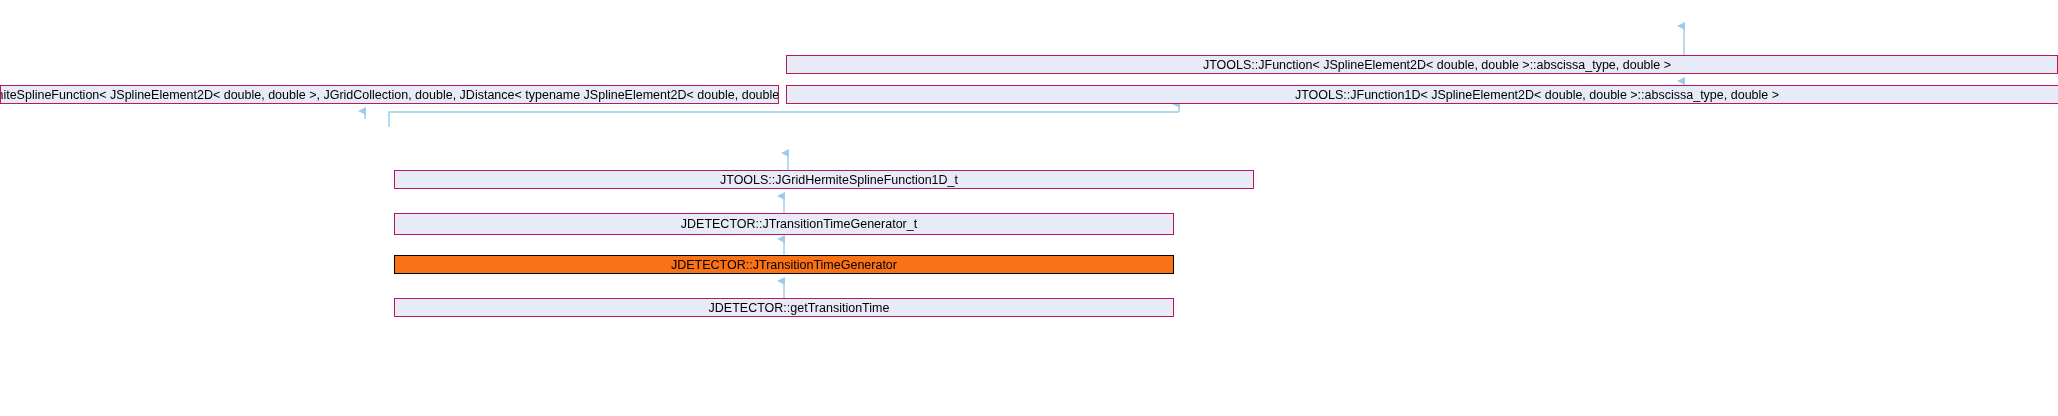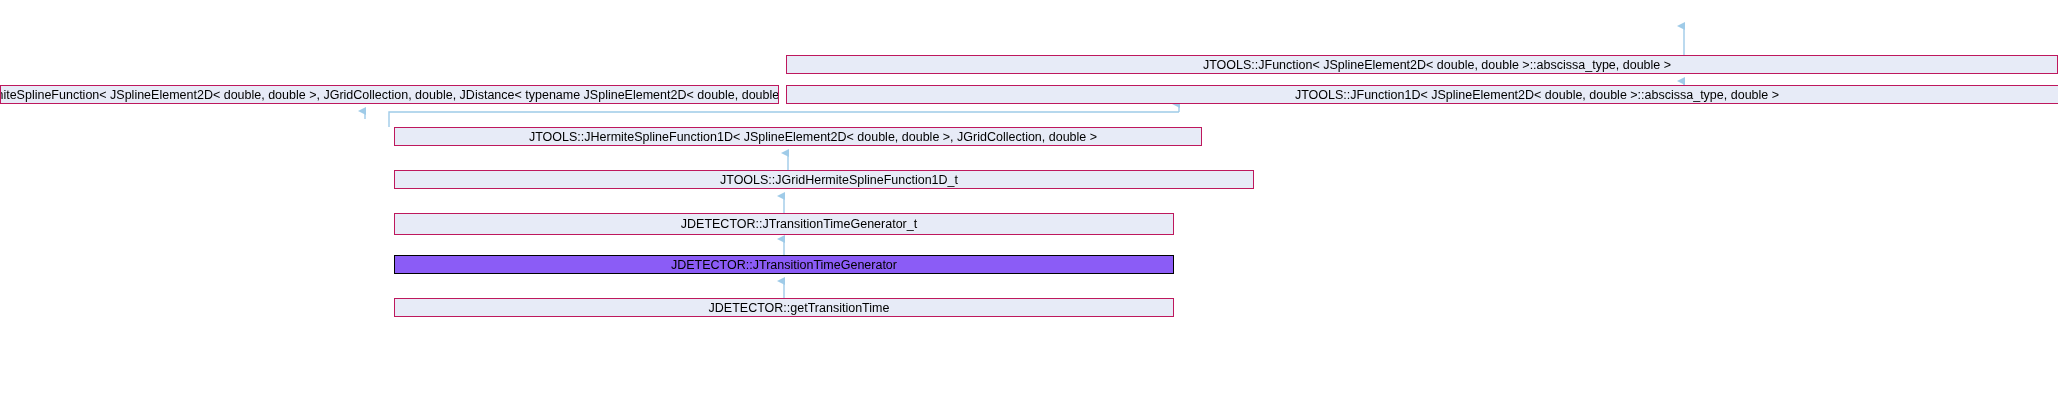--- a/index.html
+++ b/index.html
@@ -39,21 +39,21 @@
     white-space: nowrap;
     overflow: hidden;
     z-index: 3;
   }
   .node.solid {
     background: #e7ebf7;
     border: 1px solid #be185d;
     padding-left: 30px;
   }
   .node.current {
-    background: #8b5cf6;
+    background: #f97316;
     border: 1px solid #000000;
   }
   .node.templ {
     background: #ffffff;
     border: 1px dashed #8196c8;
     background-image: repeating-linear-gradient(
       45deg,
       rgba(129,150,200,0.16) 0px,
       rgba(129,150,200,0.16) 1px,
       rgba(255,255,255,0) 1px,
@@ -118,23 +118,20 @@
   </div>
 
   <div class="node solid" style="left:786px; top:85px; width:1472px; height:19px;">
     <span class="node-label">JTOOLS::JFunction1D&lt;  JSplineElement2D&lt; double, double &gt;::abscissa_type, double &gt;</span>
   </div>
 
   <div class="node solid" style="left:0px; top:85px; width:779px; height:19px;">
     <span class="node-label">JTOOLS::JHermiteSplineFunction&lt; JSplineElement2D&lt; double, double &gt;, JGridCollection, double, JDistance&lt; typename JSplineElement2D&lt; double, double &gt;::abscissa_type &gt; &gt;</span>
   </div>
 
-  <div class="node solid" style="left:394px; top:127px; width:808px; height:19px;">
-    <span class="node-label">JTOOLS::JHermiteSplineFunction1D&lt; JSplineElement2D&lt; double, double &gt;, JGridCollection, double &gt;</span>
-  </div>
 
   <div class="node solid" style="left:394px; top:170px; width:860px; height:19px;">
     <span class="node-label">JTOOLS::JGridHermiteSplineFunction1D_t</span>
   </div>
 
   <div class="node solid" style="left:394px; top:213px; width:780px; height:22px;">
     <span class="node-label">JDETECTOR::JTransitionTimeGenerator_t</span>
   </div>
 
   <div class="node current" style="left:394px; top:255px; width:780px; height:19px;">

